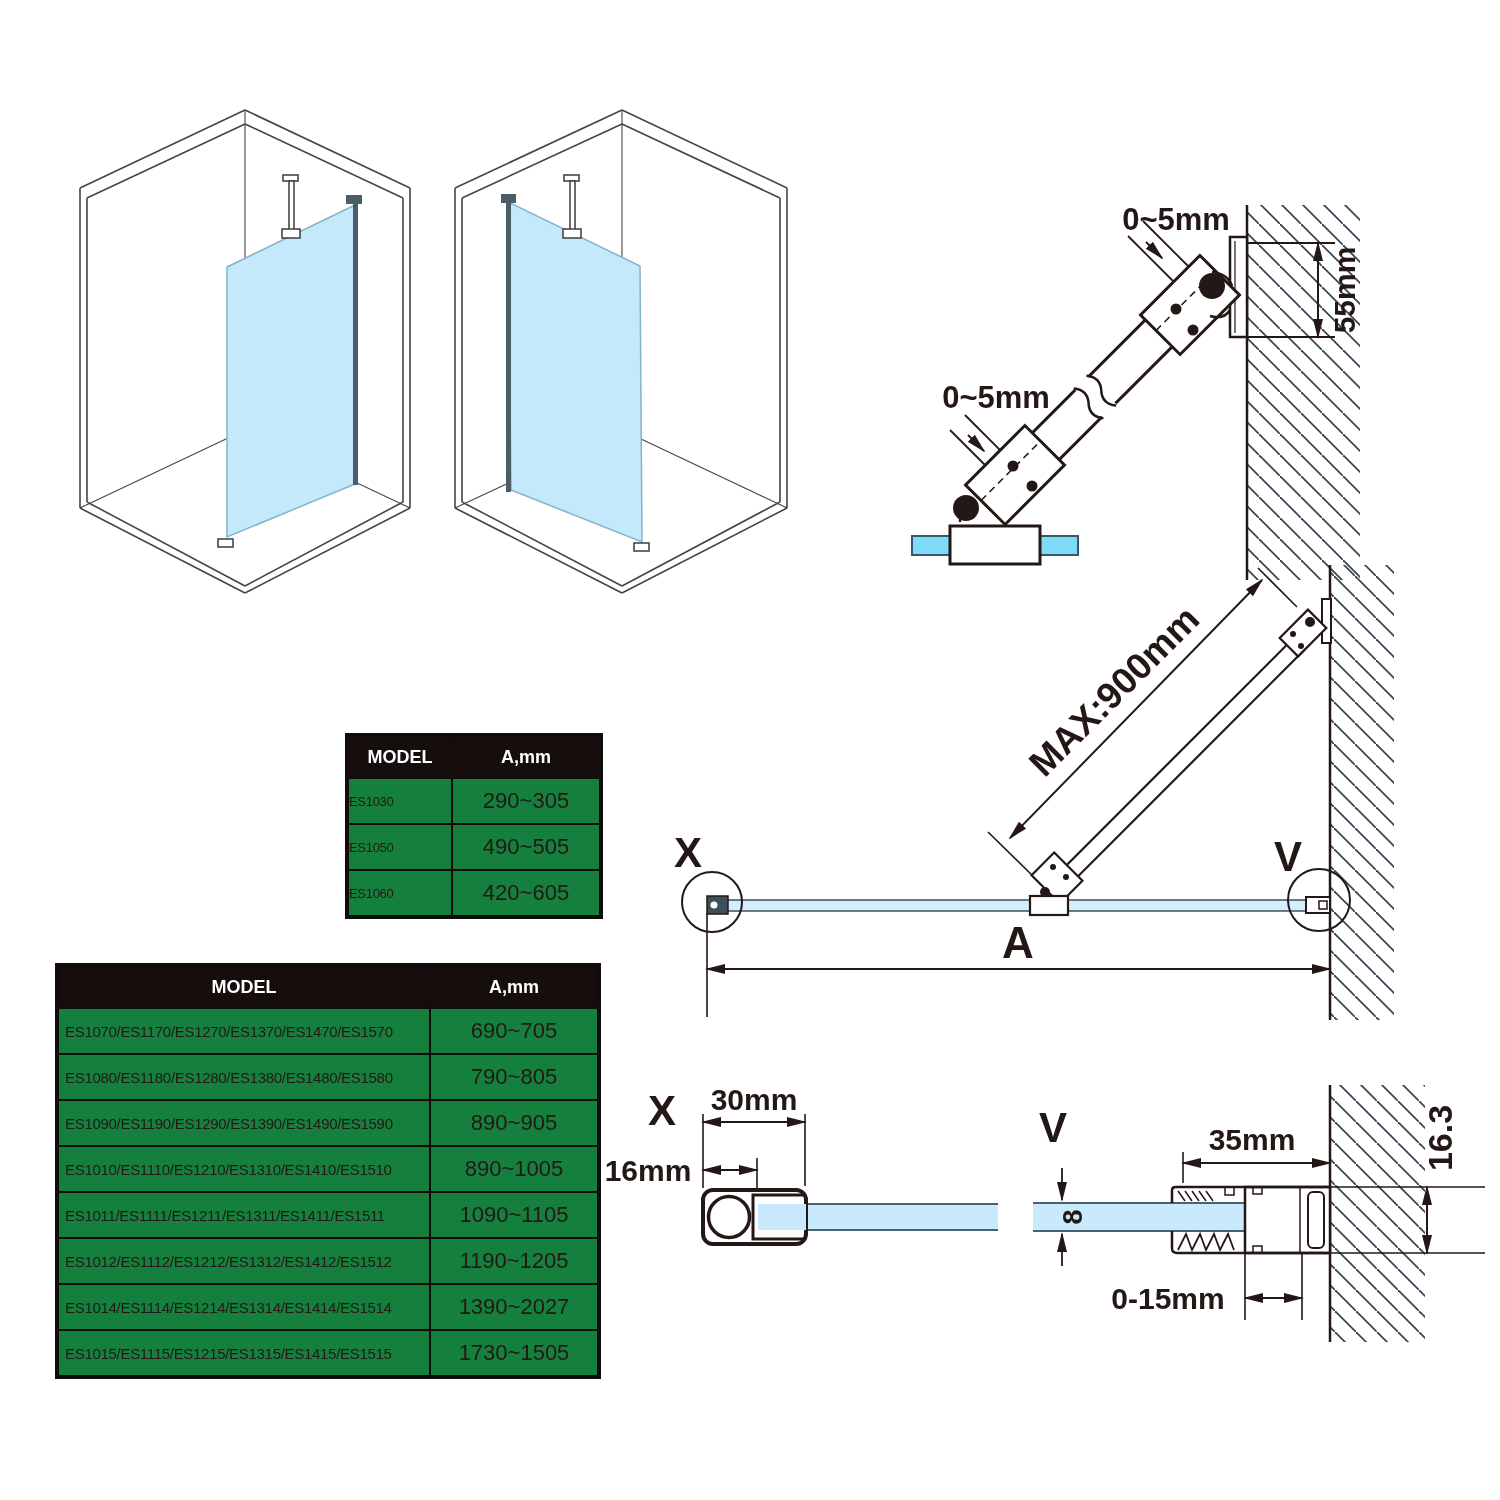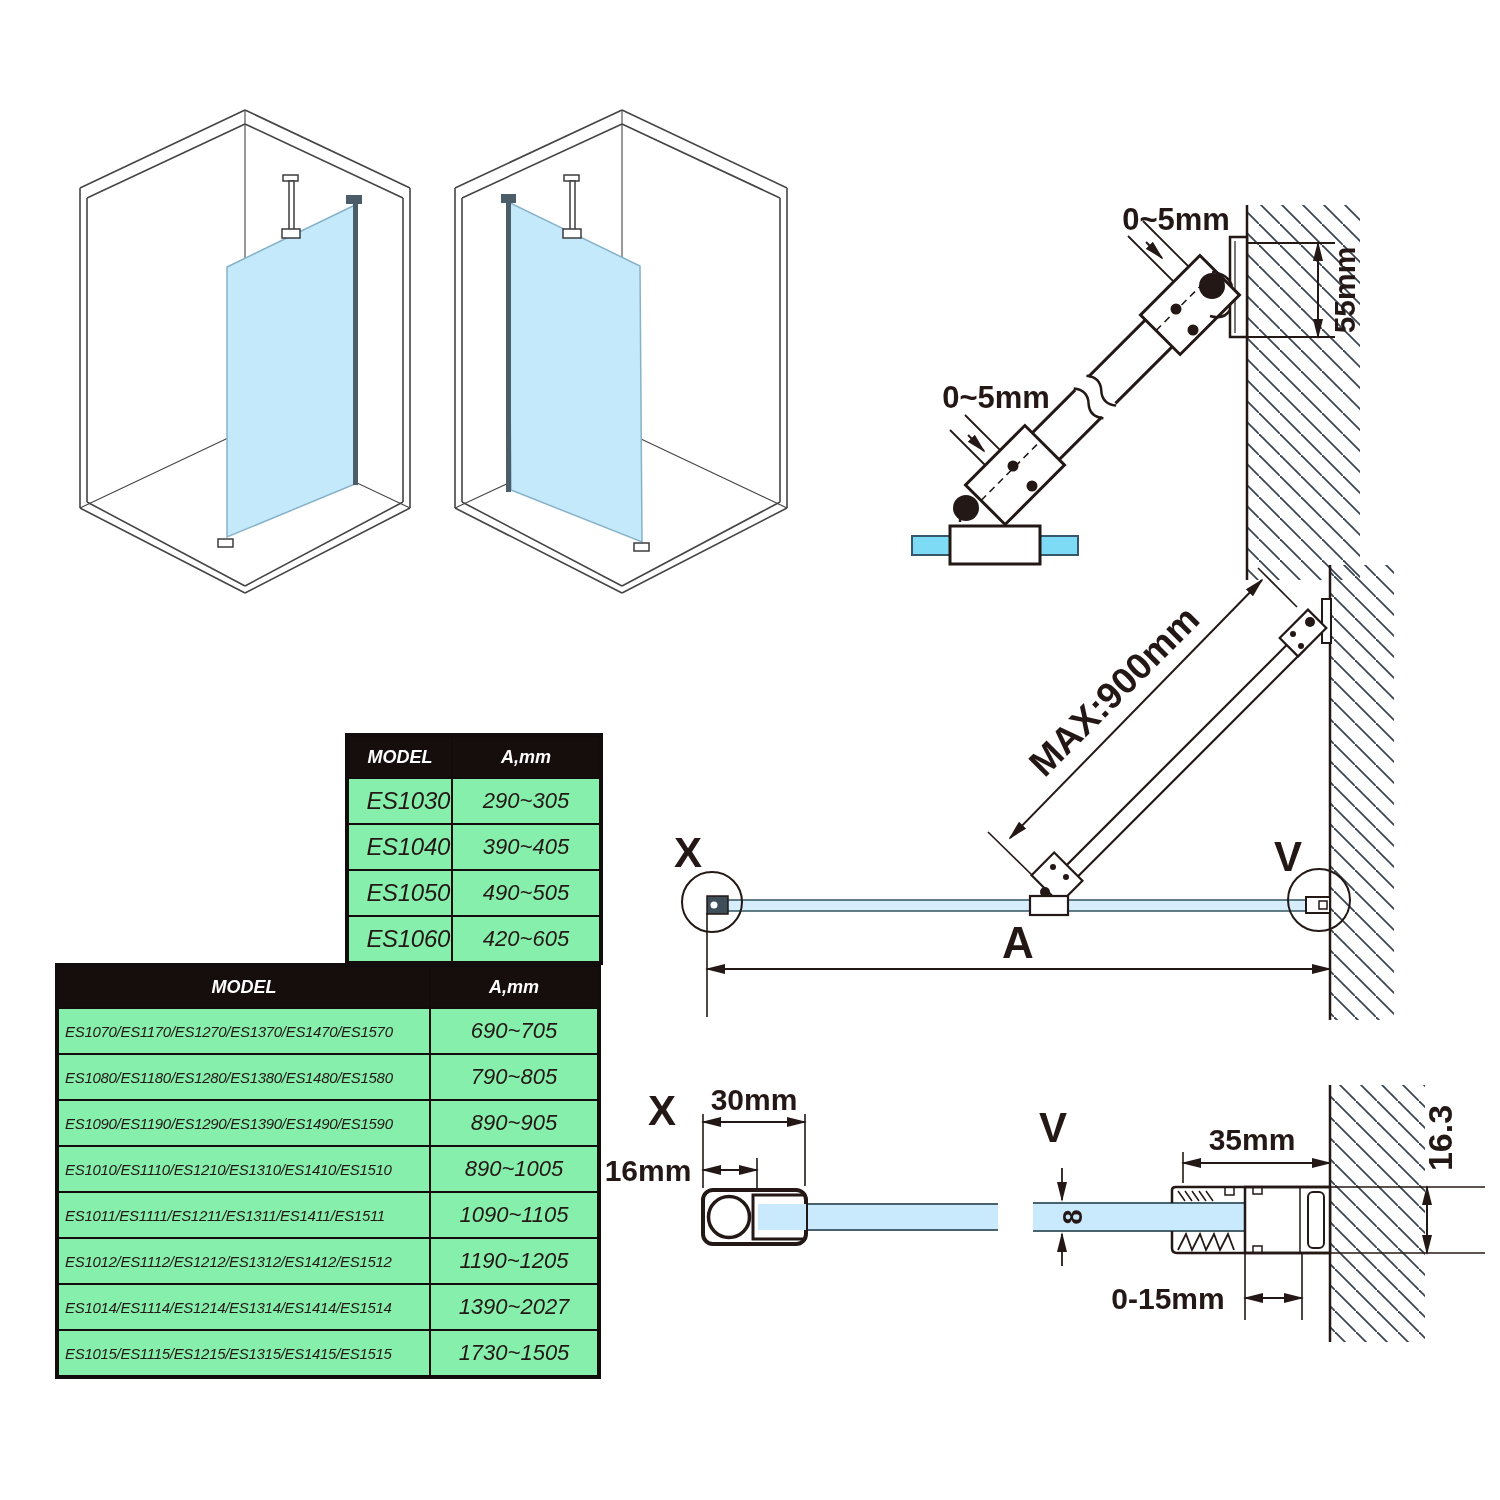--- a/index.html
+++ b/index.html
@@ -1,28 +1,28 @@
 <!DOCTYPE html>
 <html><head>
 <meta charset="utf-8">
 <style>
   html,body{margin:0;padding:0;background:#ffffff;}
   .canvas{position:relative;width:1500px;height:1500px;background:#ffffff;
           font-family:"Liberation Sans",sans-serif;color:#231815;overflow:hidden;}
   .abs{position:absolute;}
   svg text{font-family:"Liberation Sans",sans-serif;fill:#231815;font-weight:bold;}
-  table{border-collapse:collapse;position:absolute;background:#86efac;table-layout:fixed;font-style:italic;}
+  table{border-collapse:collapse;position:absolute;background:#15803d;table-layout:fixed;}
   table,th,td{border:2.4px solid #120c0c;}
   table{border-width:4px;}
   th{background:#160d0d;color:#ffffff;font-size:18px;font-weight:bold;height:38px;}
   td{font-size:22px;height:42px;}
   td.model{text-align:left;padding-left:6px;font-size:15px;letter-spacing:-0.3px;}
   td.val{text-align:center;}
   .small-table{left:345px;top:733px;width:258px;}
-  .small-table td.model{text-align:right;padding-left:0;font-size:24px;}
+  .small-table td.model{text-align:left;padding-left:0;font-size:13px;}
   .large-table{left:55px;top:963px;width:546px;}
 </style>
 </head>
 <body>
 
 <div class="canvas">
 
   <svg class="abs" width="0" height="0">
     <defs>
       <marker id="ah" orient="auto-start-reverse" markerUnits="userSpaceOnUse" markerWidth="20" markerHeight="12" refX="18" refY="5">
@@ -273,24 +273,20 @@
     <tbody>
         <tr>
       <th style="width:100px">MODEL</th>
       <th>A,mm</th>
     </tr>
     <tr>
       <td class="model">ES1030</td>
       <td class="val">290~305</td>
     </tr>
     <tr>
-      <td class="model">ES1040</td>
-      <td class="val">390~405</td>
-    </tr>
-    <tr>
       <td class="model">ES1050</td>
       <td class="val">490~505</td>
     </tr>
     <tr>
       <td class="model">ES1060</td>
       <td class="val">420~605</td>
     </tr>
   </tbody>
     </table>
 

